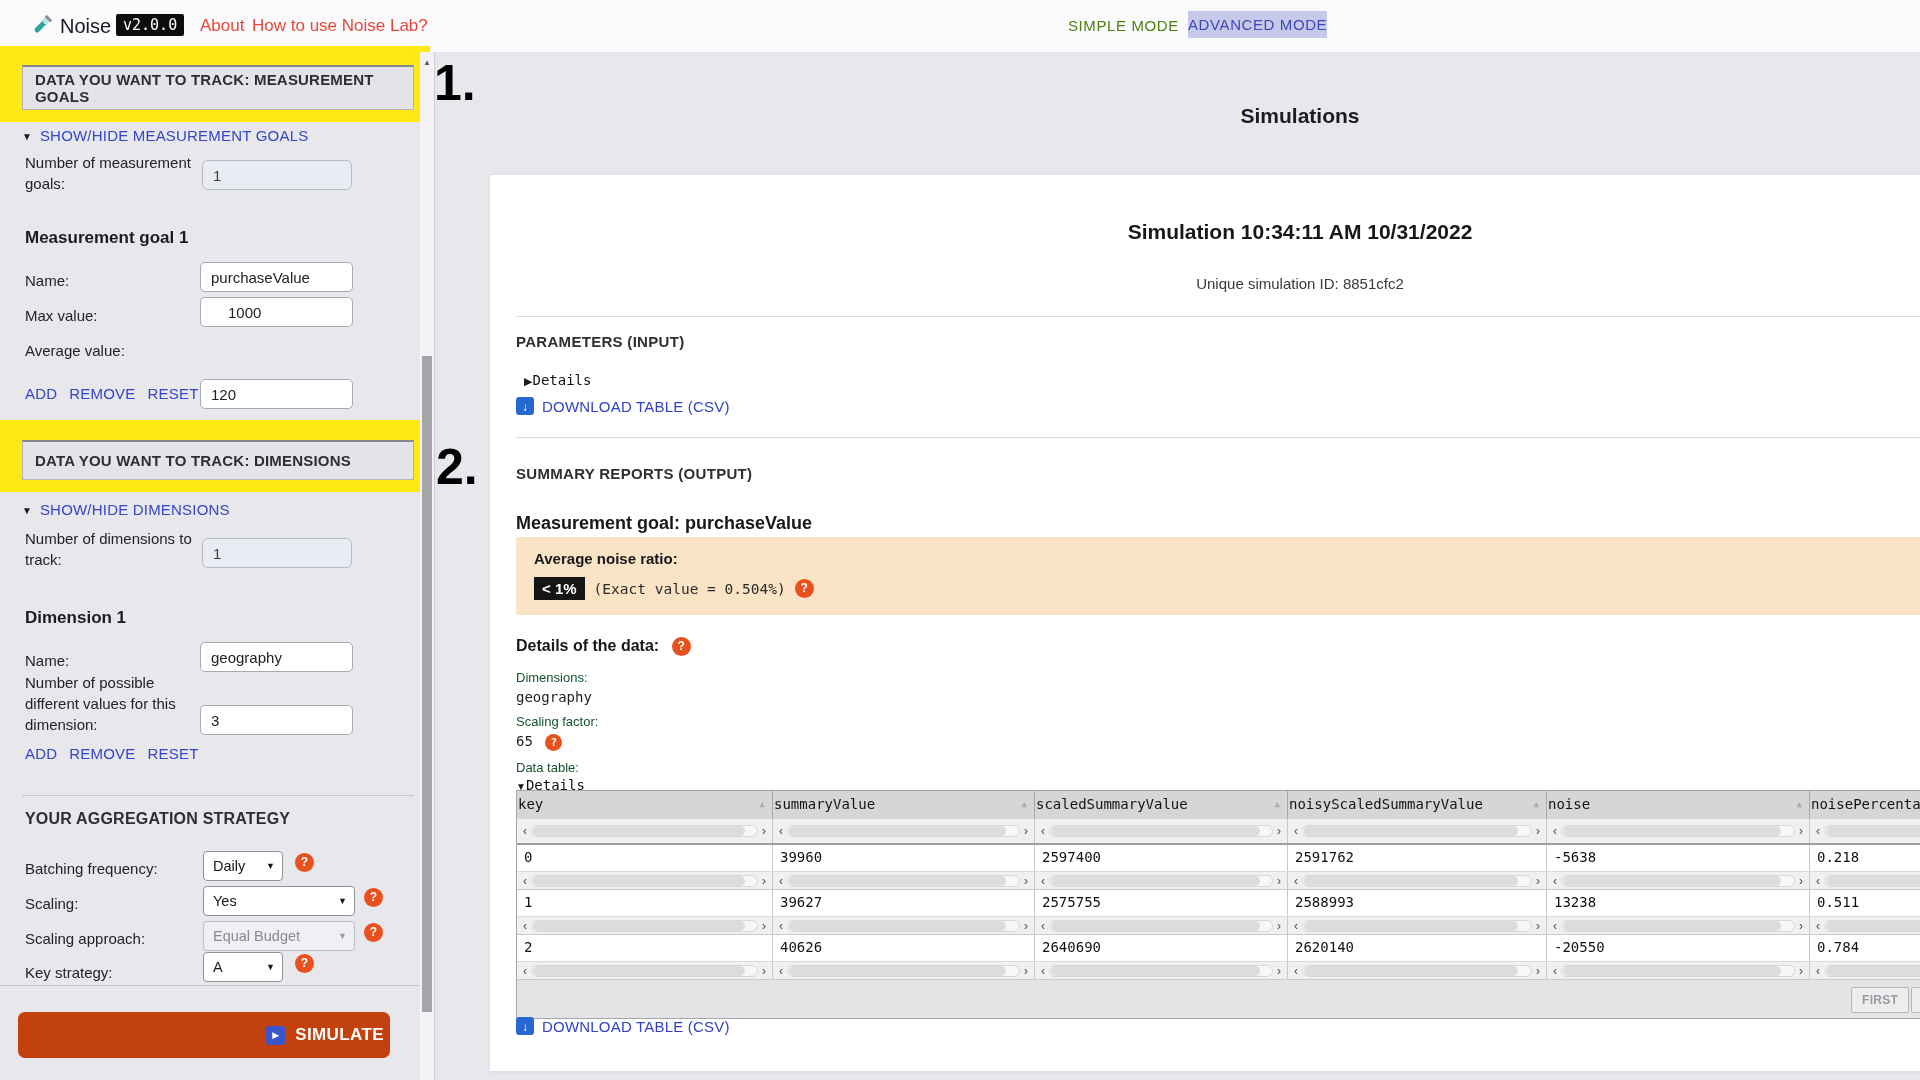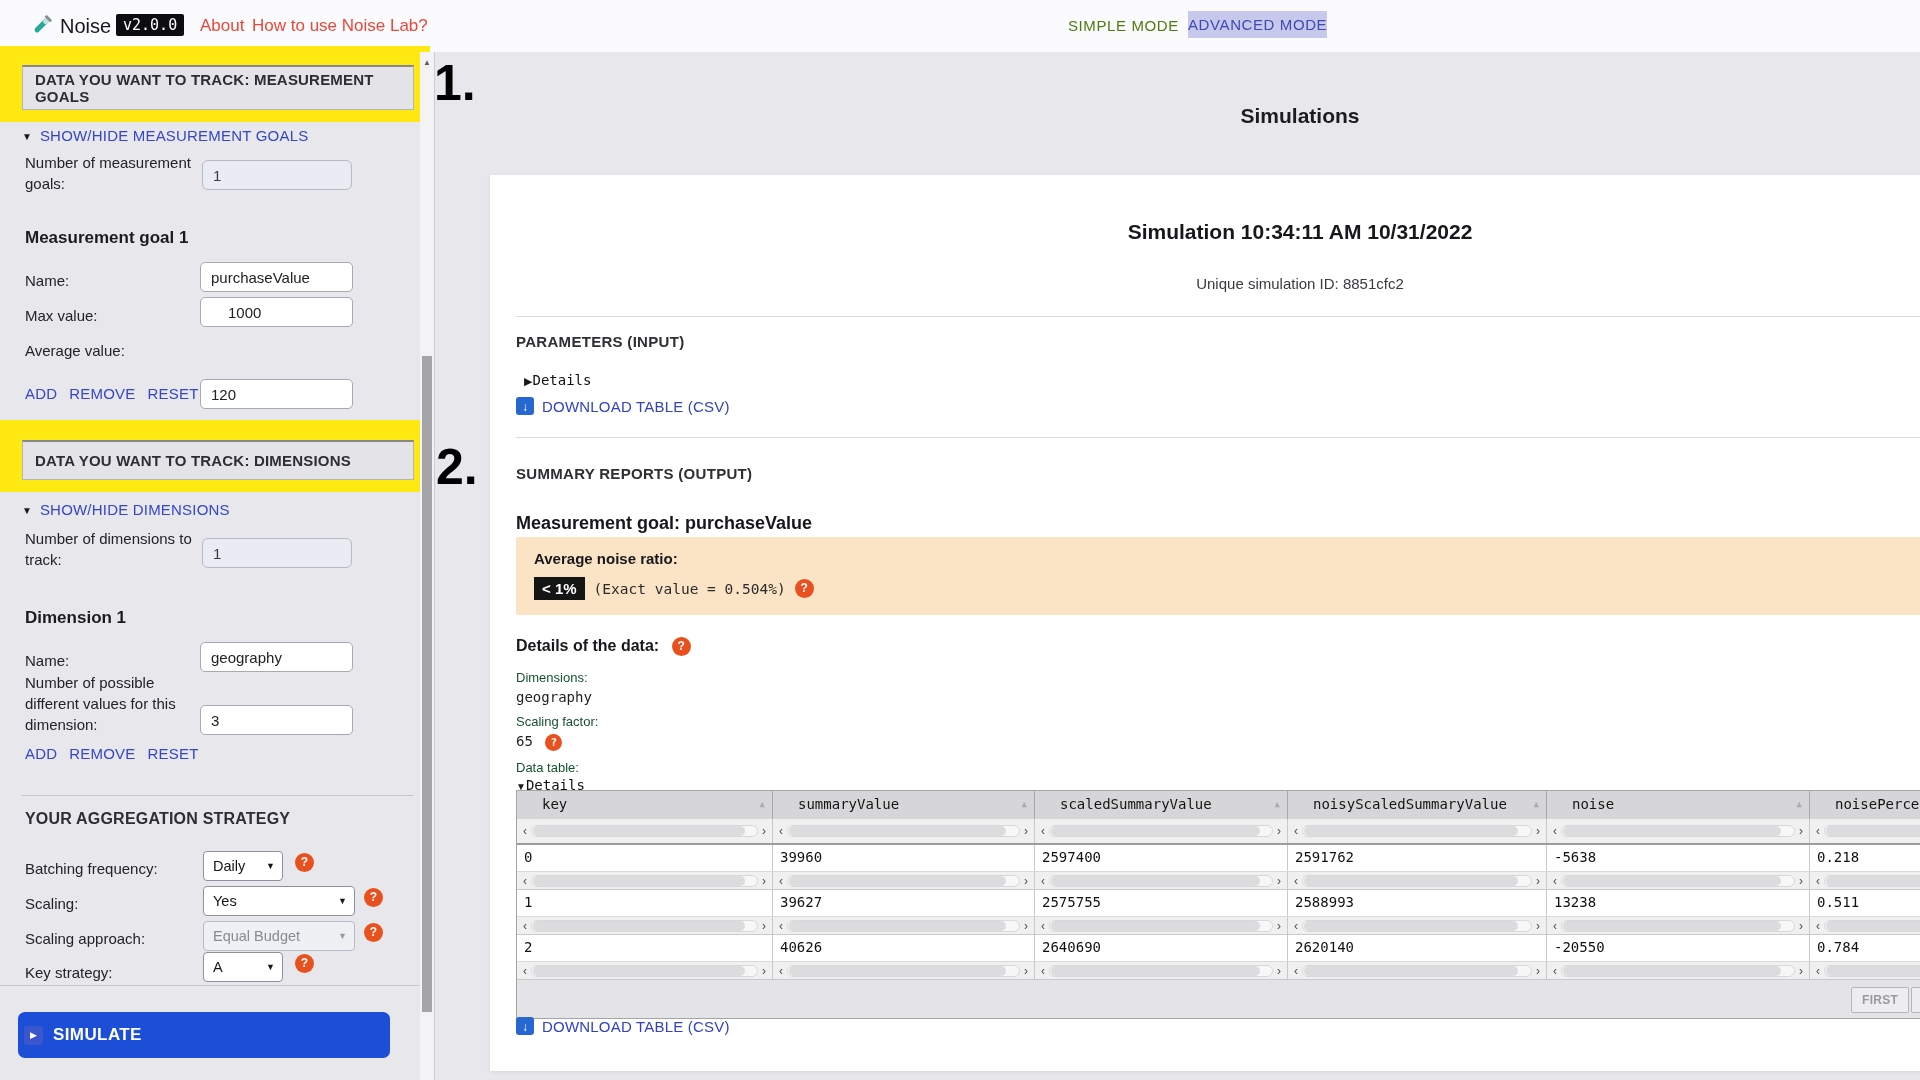--- a/index.html
+++ b/index.html
@@ -34,22 +34,22 @@
   .actions{position:absolute;left:25px;display:flex;gap:12px}
   .divider{position:absolute;background:#c6c6cc;height:1px}
   .agg-title{position:absolute;left:25px;font-size:16px;font-weight:bold;letter-spacing:.2px;color:#2d2d33}
   .select{position:absolute;height:30px;box-sizing:border-box;border:1px solid #8f929c;border-radius:4px;
       background:#fff;font-size:14.5px;color:#15151a;line-height:28px;padding:0 24px 0 9px;cursor:pointer}
   .select::after{content:"▼";position:absolute;right:7px;top:0;font-size:9px;line-height:28px;color:#15151a}
   .select.dis{background:#eef0f4;color:#8a8a92;border-color:#b8bcc6}
   .select.dis::after{color:#9a9aa2}
   .help-icon{display:inline-block;width:19px;height:19px;border-radius:50%;background:#e8511d;color:#fff;
       font-size:12px;font-weight:bold;text-align:center;line-height:19px;cursor:pointer;vertical-align:middle}
-  .simulate-btn{position:absolute;left:18px;top:1012px;width:372px;height:46px;background:#1d4ed8;border:none;
-      border-radius:7px;display:flex;align-items:center;justify-content:flex-start;gap:10px;cursor:pointer}
+  .simulate-btn{position:absolute;left:18px;top:1012px;width:372px;height:46px;background:#c2410c;border:none;
+      border-radius:7px;display:flex;align-items:center;justify-content:flex-end;gap:10px;cursor:pointer}
   .play-icon{width:19px;height:19px;background:#3b55cc;border-radius:3px;display:flex;align-items:center;justify-content:center}
   .play-icon::before{content:"▶";color:#fff;font-size:9px}
   .simulate-btn span.lbl{color:#fff;font-size:17px;font-weight:bold;letter-spacing:.4px}
 
   
   .sb-track{position:absolute;left:420px;top:52px;width:14px;height:1028px;background:#f3f3f5}
   .sb-up{position:absolute;left:421px;top:58px;width:12px;text-align:center;font-size:8px;color:#5a5a60}
   .sb-thumb{position:absolute;left:422px;top:356px;width:10px;height:656px;background:#a4a4a9}
   .v-line{position:absolute;left:434px;top:52px;width:1px;height:1028px;background:#cdcdd3}
 
@@ -76,21 +76,21 @@
   .gray-lab{position:absolute;left:26px;font-size:13px;color:#14532d}
   .mono-val{position:absolute;left:26px;font-family:"DejaVu Sans Mono",monospace;font-size:14px;color:#1f1f1f}
 
   
   .dtable{position:absolute;left:26px;top:615px;width:1543px;border:1px solid #a5a5a9;box-sizing:border-box}
   .trow{display:flex;width:1543px}
   .c{box-sizing:border-box;border-right:1px solid #c9c9cd;overflow:hidden;flex:none}
   .w0{width:256px}.w1{width:262px}.w2{width:253px}.w3{width:259px}.w4{width:263px}.w5{width:250px}
   .hrow{background:#d6d6d8;height:28px}
   .hrow .c{position:relative;border-right:1px solid #a9a9ad;font-family:"DejaVu Sans Mono",monospace;
-      font-size:14px;color:#141414;line-height:27px;padding-left:25px;cursor:pointer}
+      font-size:14px;color:#141414;line-height:27px;padding-left:1px;cursor:pointer}
   .hrow .c::after{content:"▲";position:absolute;right:7px;top:0;line-height:27px;font-size:9px;color:#ababb2}
   .frow{background:#f0f0f1;height:24px;border-bottom:2px solid #9c9ca1}
   .srow{background:#f0f0f1;height:17px;border-bottom:1px solid #c9c9cd}
   .drow{background:#fff;height:26px;border-bottom:1px solid #d9d9dd}
   .drow .c{font-family:"DejaVu Sans Mono",monospace;font-size:14px;color:#111;line-height:25px;padding-left:7px}
   .sc{display:flex;align-items:center;gap:4px;padding:0 6px;cursor:pointer}
   .frow .sc{height:24px}.srow .sc{height:17px}
   .sc::before{content:"‹";font-size:12px;color:#4a4a50;line-height:1}
   .sc::after{content:"›";font-size:12px;color:#4a4a50;line-height:1}
   .st{flex:1;height:10px;background:#f7f7f8;border:1px solid #d8d8db;border-radius:6px;position:relative}

